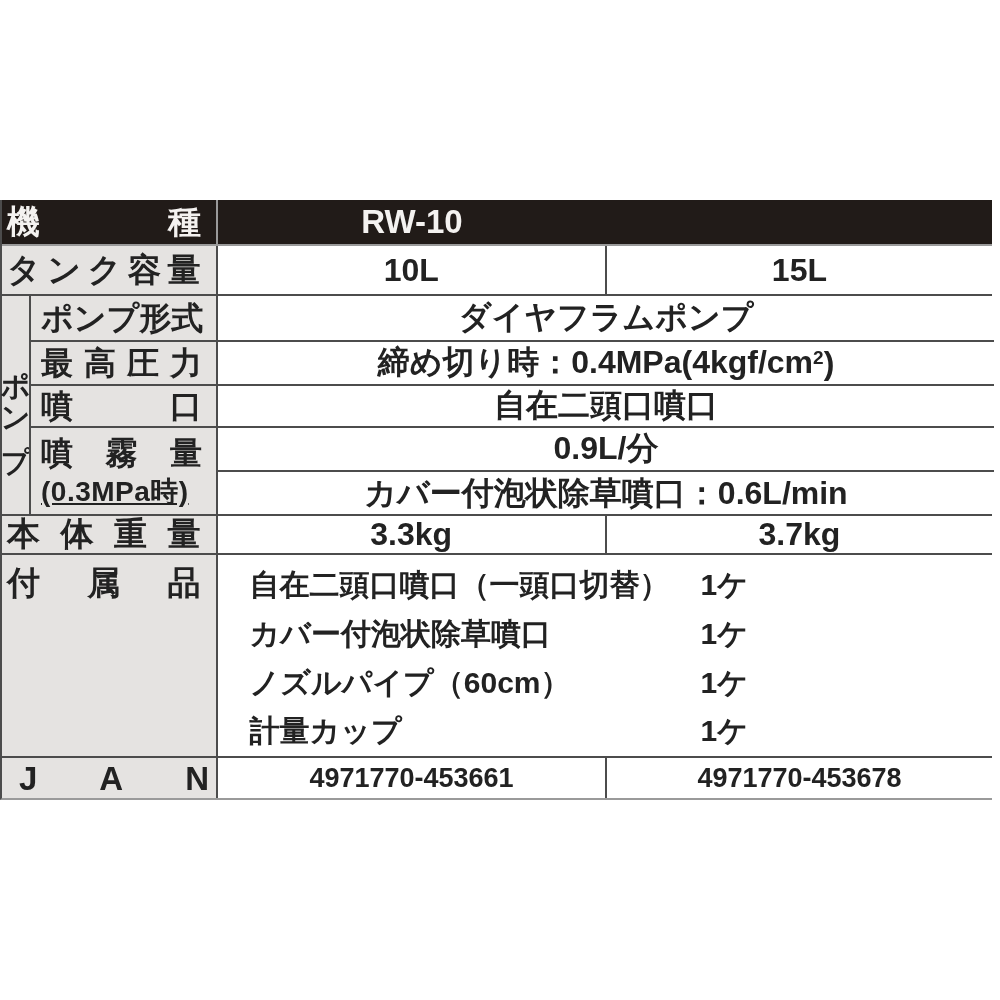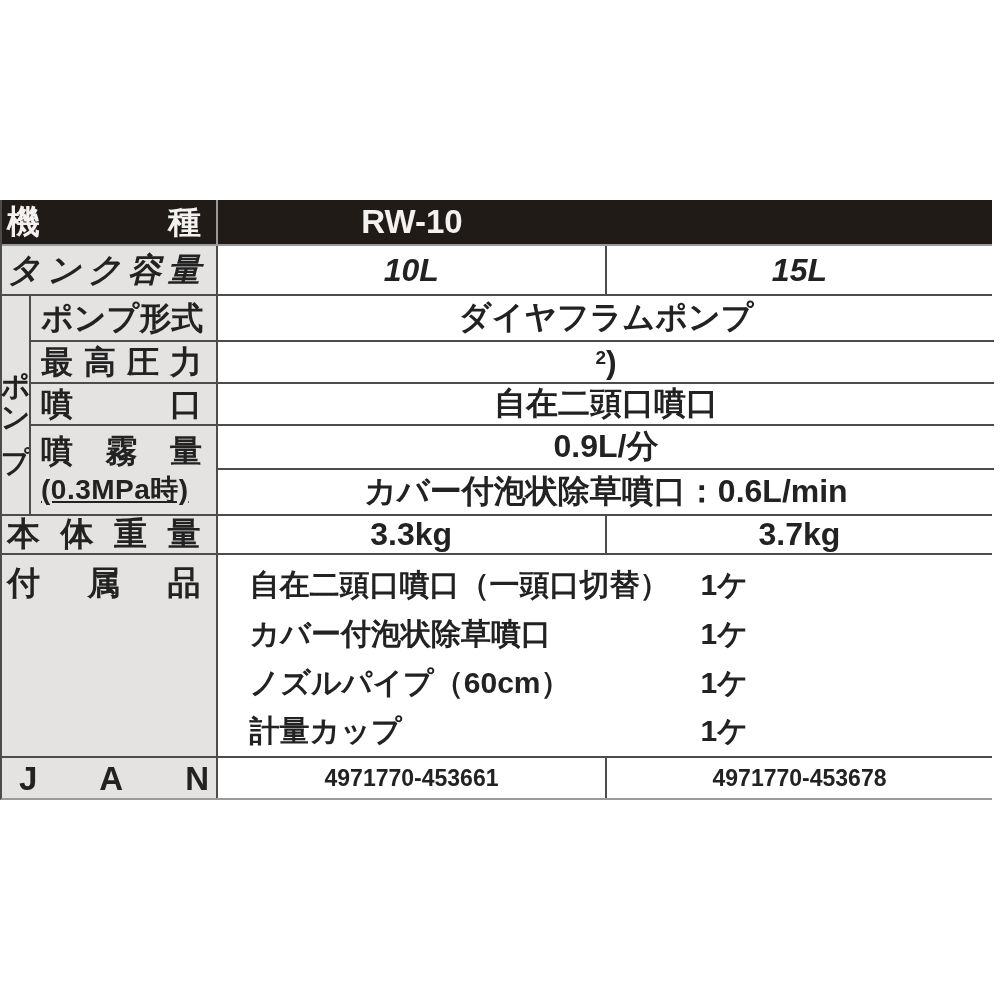--- a/index.html
+++ b/index.html
@@ -23,21 +23,21 @@
   .c-val1{width:390px;border-left:2px solid var(--border-dark);display:flex;align-items:center;justify-content:center;font-size:32px;}
   .c-val2{width:388px;border-left:2px solid var(--border-dark);display:flex;align-items:center;justify-content:center;font-size:32px;}
 
   .jtext{display:block;width:100%;text-align:justify;text-align-last:justify;white-space:nowrap;line-height:1.1;}
 
   
   .r-header{height:50px;background:var(--header-bg);color:var(--header-text);}
   .r-header .c-label{background:transparent;}
   .r-header .c-val1,.r-header .c-val2{border-left:2px solid var(--border-light);font-size:33px;}
 
-  .r-tank{height:56px;font-style:italic;}
+  .r-tank{height:56px;}
   .r-weight{height:40px;}
 
   
   .r-pump{height:220px;}
   .pump-side{width:27px;background:var(--label-bg);display:flex;align-items:center;justify-content:center;}
   .pump-side .vtext{writing-mode:vertical-rl;font-size:29px;letter-spacing:3px;line-height:1;}
   .pump-rows{width:965px;display:flex;flex-direction:column;}
   .prow{display:flex;width:100%;}
   .p-label{width:187px;border-left:2px solid var(--border-dark);background:var(--label-bg);
            display:flex;align-items:center;padding:0 14px 0 10px;font-size:32px;}
@@ -61,21 +61,21 @@
   .acc-label{align-items:flex-start;padding-top:10px;}
   .acc-value{width:778px;border-left:2px solid var(--border-dark);background:#fff;
              padding:6px 8px 0 32px;display:flex;flex-direction:column;}
   .acc-line{height:49px;display:flex;align-items:center;font-size:30px;}
   .acc-name{width:451px;white-space:nowrap;}
   .acc-qty{white-space:nowrap;}
 
   
   .r-jan{height:47px;}
   .jan-spread{display:block;width:100%;letter-spacing:62px;padding-left:12px;white-space:nowrap;overflow:visible;line-height:1;}
-  .jan-num{font-size:23px;}
+  .jan-num{font-size:27px;}
 </style>
 </head>
 <body>
 
 <div class="page">
   <div class="spec-table">
 
     <div class="row r-header">
       <div class="c-label">
         <span class="jtext">機種</span>
@@ -102,20 +102,21 @@
             <span class="jtext">ポンプ形式</span>
           </div>
           <div class="p-value">ダイヤフラムポンプ</div>
         </div>
 
         <div class="prow r-press bt">
           <div class="p-label">
             <span class="jtext">最高圧力</span>
           </div>
           <div class="p-value">
+            <span>締め切り時：0.4MPa(4kgf/cm</span>
               <span class="sup">2</span>
               <span>)</span>
           </div>
         </div>
 
         <div class="prow r-nozzle bt">
           <div class="p-label">
             <span class="jtext">噴口</span>
           </div>
           <div class="p-value">自在二頭口噴口</div>

